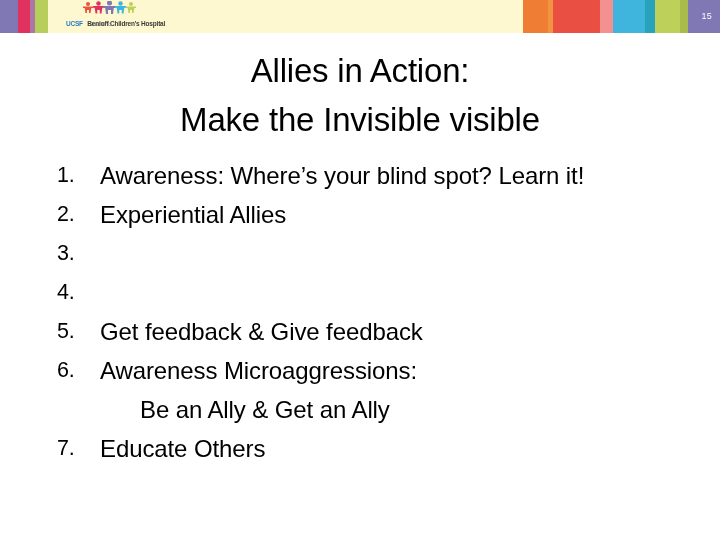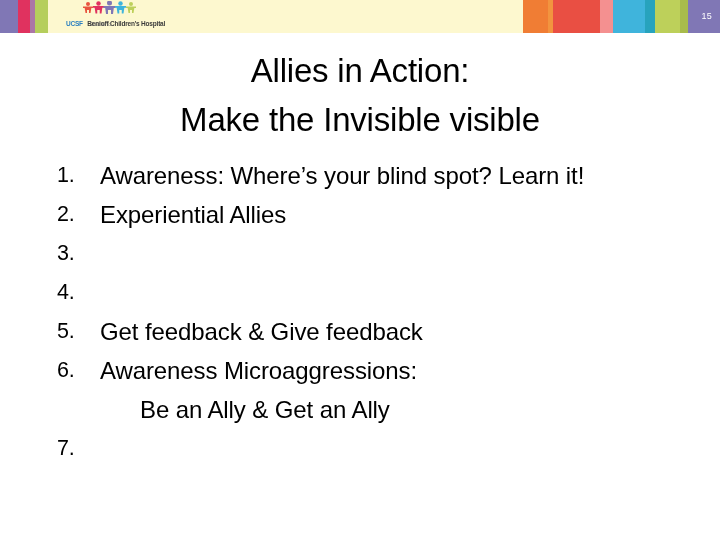--- a/index.html
+++ b/index.html
@@ -228,14 +228,15 @@
     <div class="list-row">
       <span class="row-number">6.</span>
       <span class="row-text">Awareness Microaggressions:</span>
     </div>
     <div class="list-row">
       <span class="row-number"></span>
       <span class="row-text continuation">Be an Ally &amp; Get an Ally</span>
     </div>
     <div class="list-row">
       <span class="row-number">7.</span>
+      <span class="row-text">Educate Others</span>
     </div>
   </div>
 
 </body></html>

